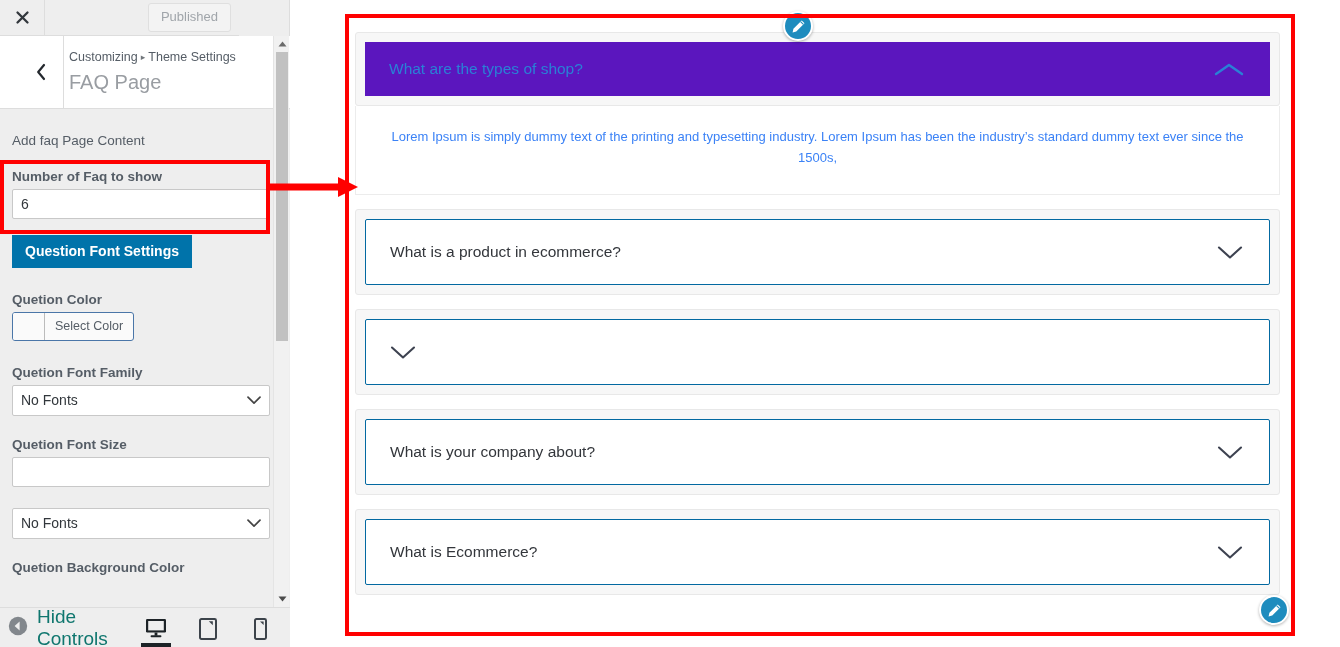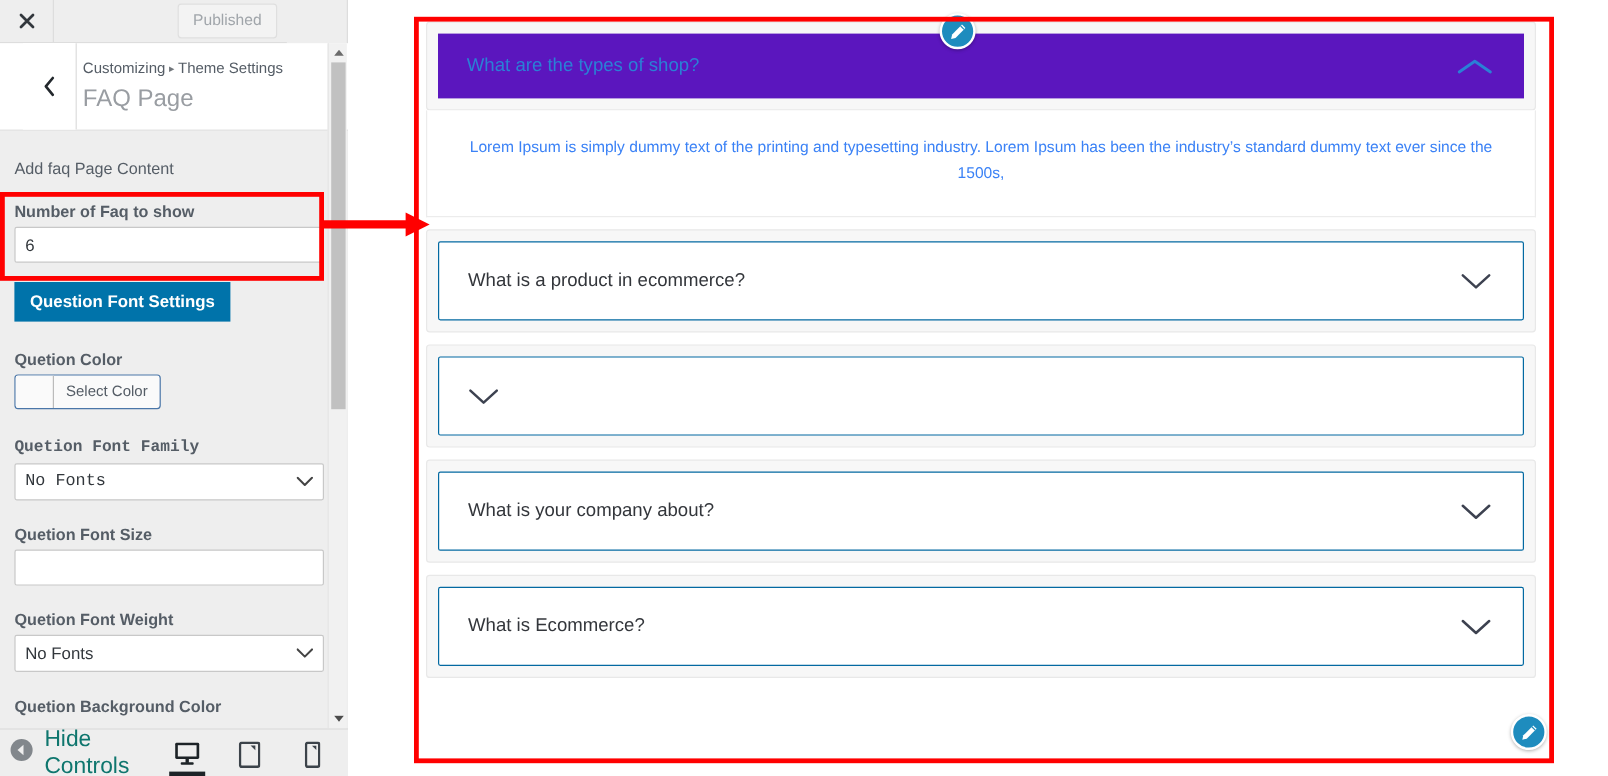--- a/index.html
+++ b/index.html
@@ -122,21 +122,21 @@
   }
 
   
   #preview {
     position: absolute; left: 291px; top: 0;
     width: 1049px; height: 647px; background: #ffffff;
   }
   #faq-list {
     position: absolute; left: 64px; top: 18px; width: 925px;
   }
-  .faq-item { margin-bottom: 10px; }
+  .faq-item { margin-bottom: 10px; margin-top: 14px; }
   .faq-outer {
     background: #f7f7f7; border: 1px solid #e8e8e8;
     border-radius: 3px; padding: 9px;
   }
   .faq-inner {
     background: #ffffff; border: 1px solid #0369a1; border-radius: 2px;
     height: 66px; display: flex; align-items: center;
     justify-content: space-between; padding: 0 26px 0 24px;
   }
   .faq-q { font-size: 15.5px; color: #33363b; font-weight: 400; }
@@ -221,37 +221,36 @@
       </div>
 
       <div class="ctrl" style="padding-top:24px;">
         <span class="ctrl-label">Quetion Color</span>
         <div id="color-control">
           <div id="color-swatch"></div>
           <div id="color-label">Select Color</div>
         </div>
       </div>
 
-      <div class="ctrl" style="padding-top:21px;font-family:Liberation Mono, monospace;">
+      <div class="ctrl" style="padding-top:21px;">
         <span class="ctrl-label">Quetion Font Family</span>
         <div class="sel-input">
           <span>No Fonts</span>
           <svg width="14" height="9" viewBox="0 0 14 9" aria-hidden="true">
             <path d="M1 1.2 L7 7.2 L13 1.2" stroke="#444" stroke-width="1.7" fill="none" stroke-linecap="round" stroke-linejoin="round"></path>
           </svg>
         </div>
       </div>
 
       <div class="ctrl" style="padding-top:21px;">
         <span class="ctrl-label">Quetion Font Size</span>
         <input class="txt-input" type="text" value="" style="">
       </div>
 
       <div class="ctrl" style="padding-top:21px;">
-        <span class="ctrl-label">Quetion Font Weight</span>
         <div class="sel-input">
           <span>No Fonts</span>
           <svg width="14" height="9" viewBox="0 0 14 9" aria-hidden="true">
             <path d="M1 1.2 L7 7.2 L13 1.2" stroke="#444" stroke-width="1.7" fill="none" stroke-linecap="round" stroke-linejoin="round"></path>
           </svg>
         </div>
       </div>
 
       <div class="ctrl" style="padding-top:21px;">
         <span class="ctrl-label">Quetion Background Color</span>

